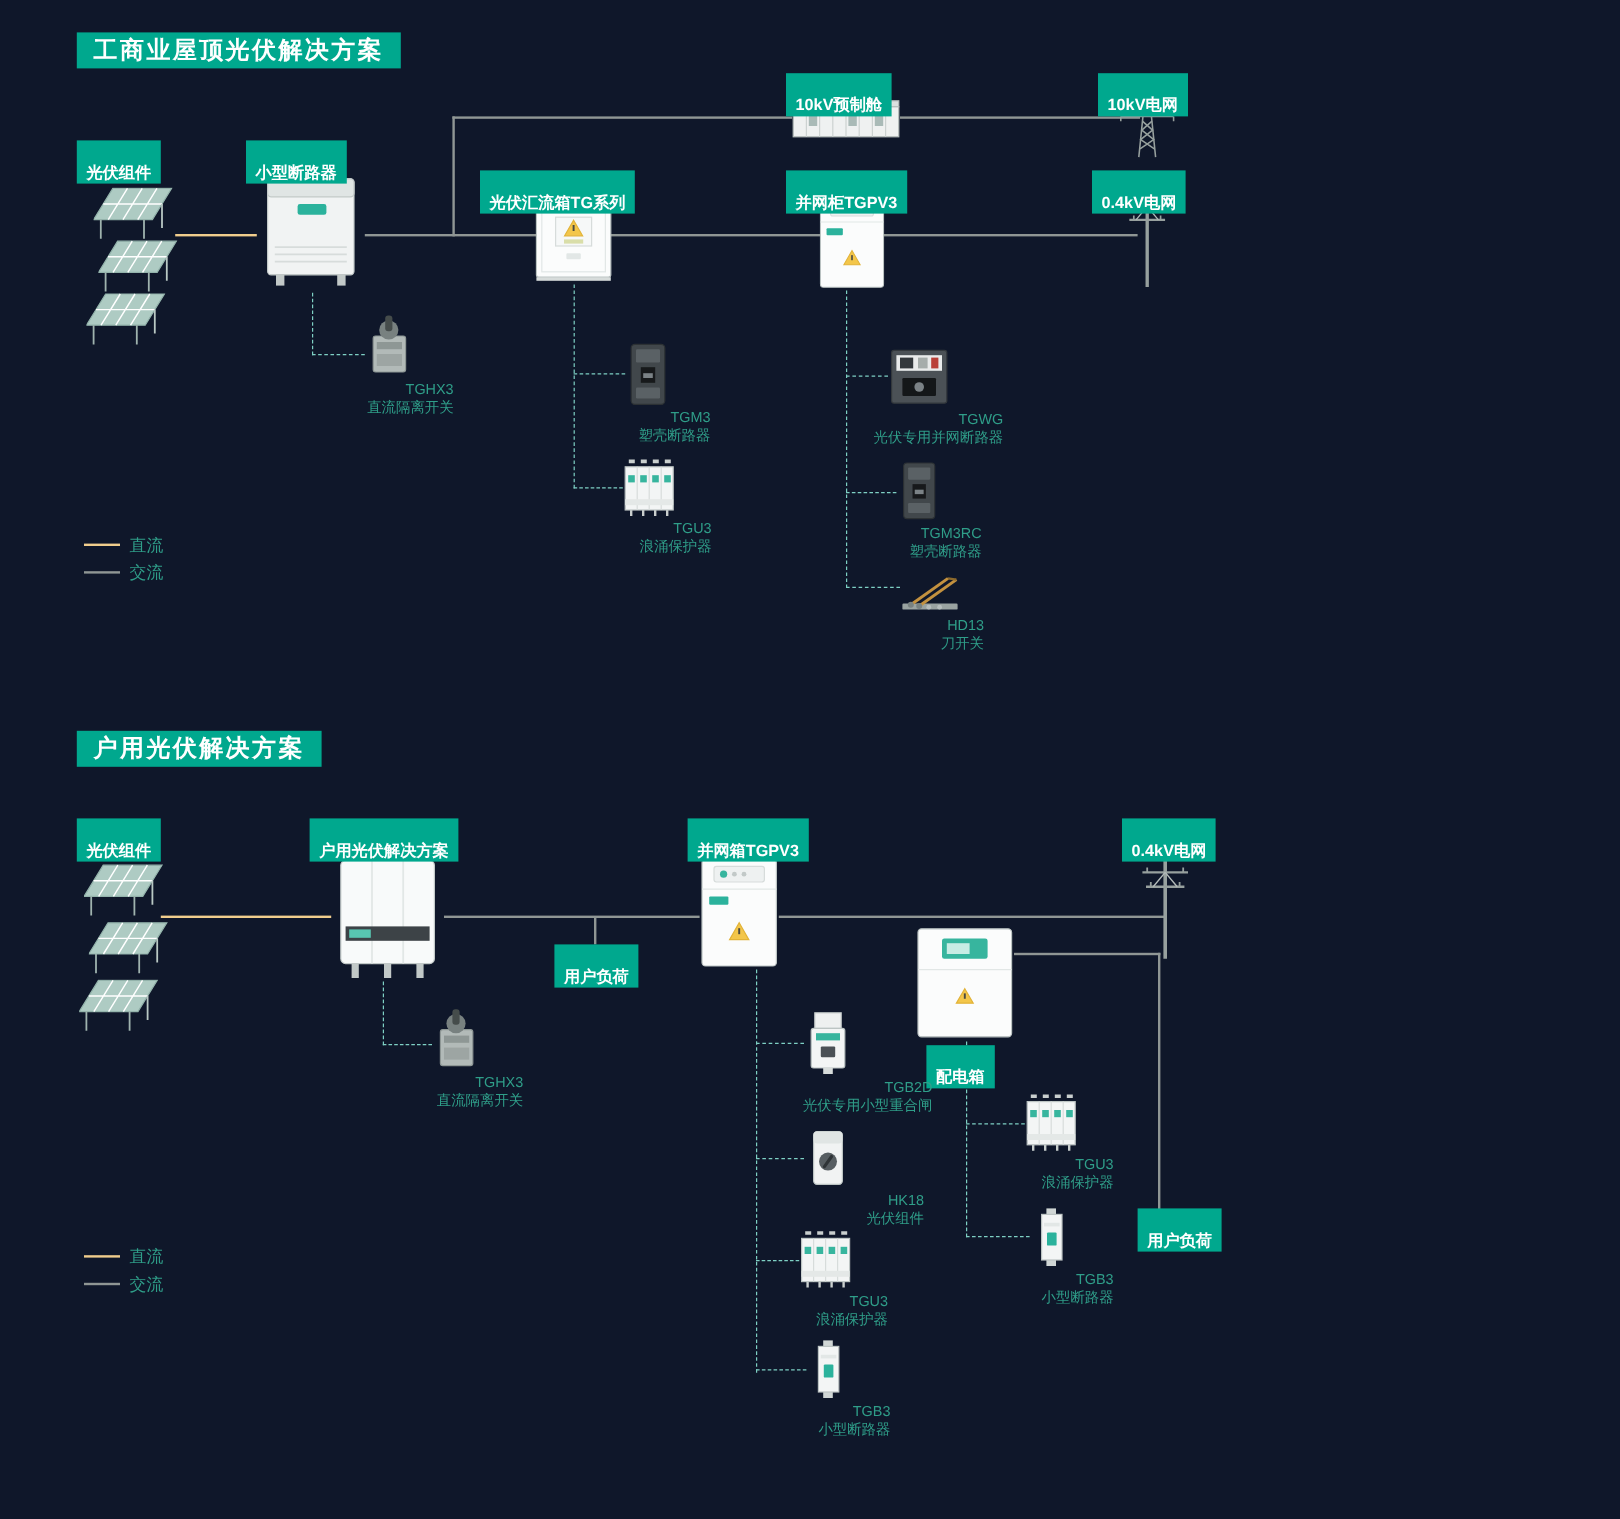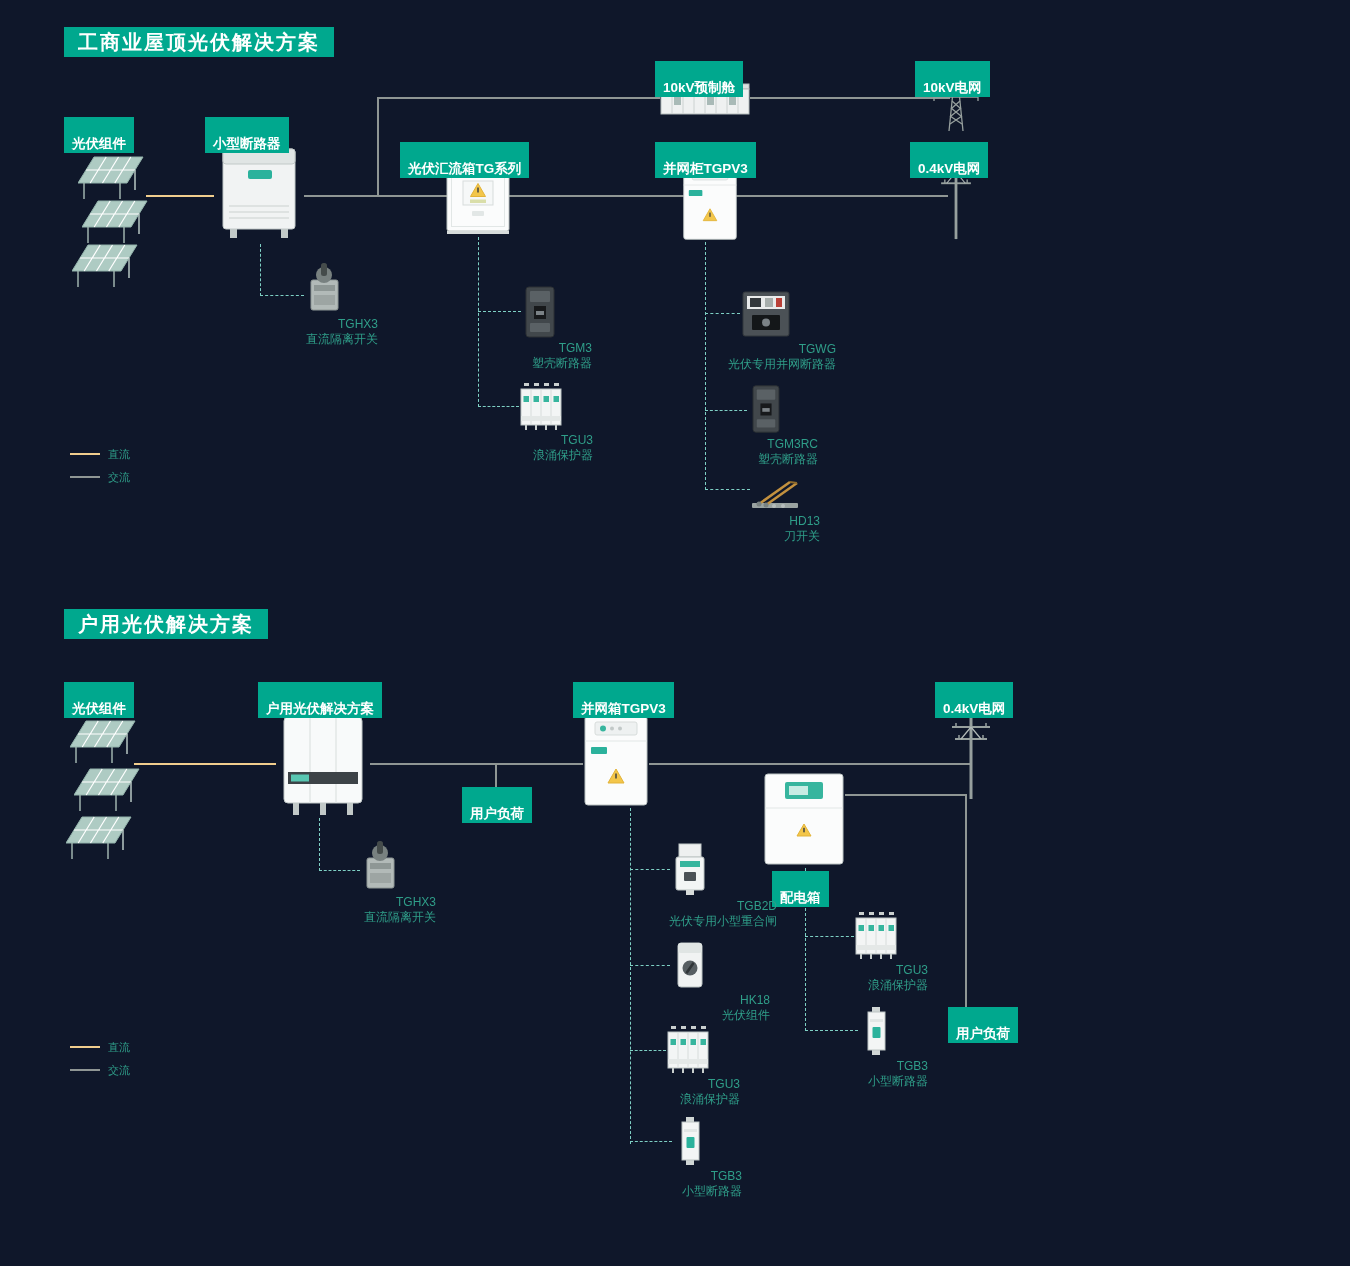--- a/index.html
+++ b/index.html
@@ -14,21 +14,21 @@
          font-size:13.5px;line-height:21px;height:36px;padding:16px 8px;white-space:nowrap;}
   .badge.big{font-size:20px;line-height:30px;height:30px;padding:0 14px;letter-spacing:2px;}
   .hline{position:absolute;height:2px;}
   .vline{position:absolute;width:2px;}
   .dc{background:var(--dc-line);}
   .ac{background:var(--ac-line);}
   .dash-h{position:absolute;height:0;border-top:1.5px dashed var(--teal-light);}
   .dash-v{position:absolute;width:0;border-left:1.5px dashed var(--teal-light);}
   .plabel{position:absolute;text-align:right;color:var(--part-text);font-size:12px;line-height:15px;}
   .legend-swatch{position:absolute;height:2px;width:30px;}
-  .legend-text{position:absolute;font-size:11px;line-height:16px;color:var(--part-text);}
+  .legend-text{position:absolute;font-size:14px;line-height:16px;color:var(--part-text);}
   .dev{position:absolute;}
 </style>
 </head>
 <body>
 
 <svg width="0" height="0" style="position:absolute" aria-hidden="true">
 <defs>
   <symbol id="sym-panel" viewBox="0 0 66 46">
     <polygon points="16,1 65,1 49,27 0,27" fill="#aecbc3" stroke="#93b3ab" stroke-width="1"></polygon>
     <path d="M28.2,1 L12.2,27 M40.5,1 L24.5,27 M52.8,1 L36.8,27 M8,14 L57,14" stroke="#ffffff" stroke-width="1.2" fill="none"></path>

